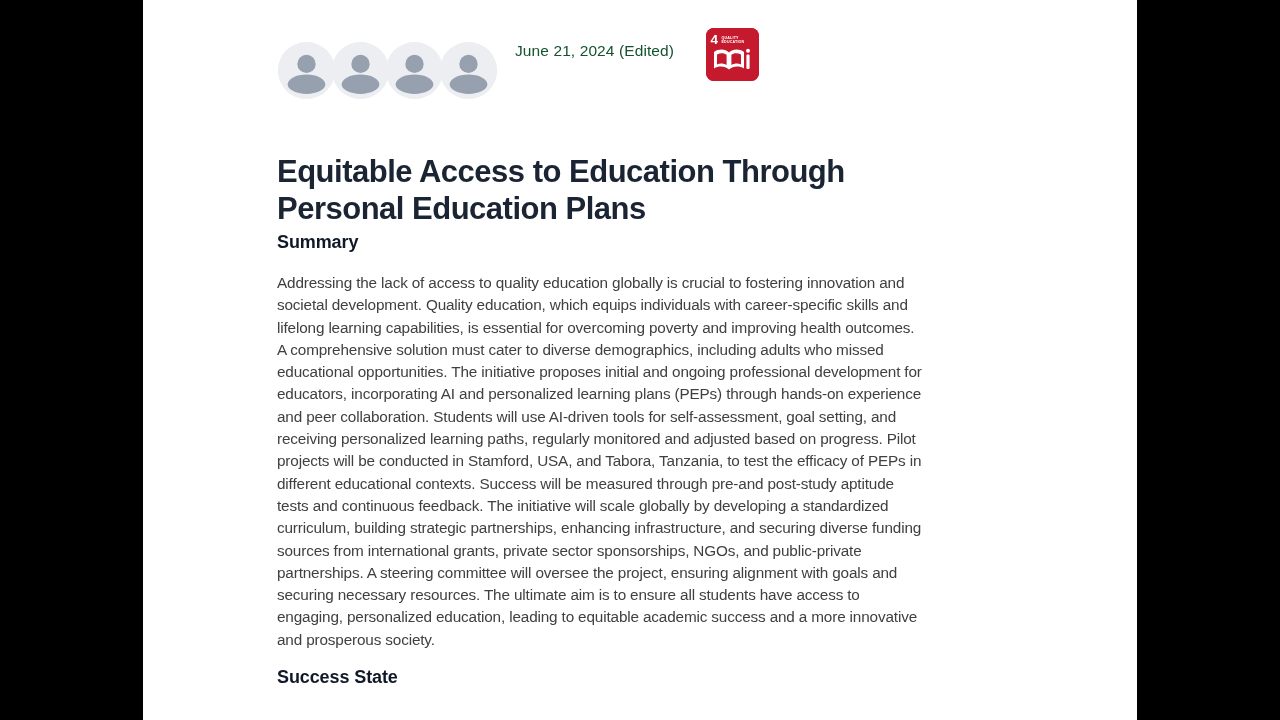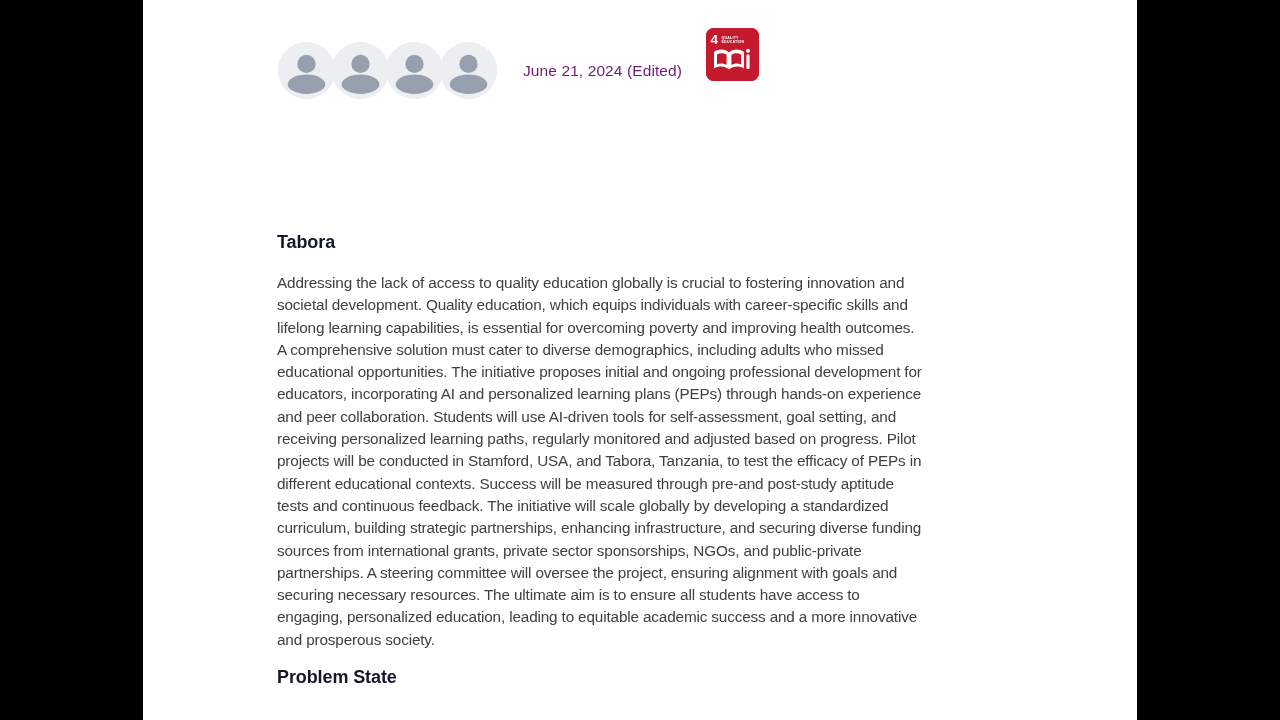--- a/index.html
+++ b/index.html
@@ -30,24 +30,24 @@
   .avatar {
     width: 57px; height: 57px;
     border-radius: 50%;
     overflow: hidden;
     margin-right: -3px;
     background: #eceef2;
   }
   .avatar svg { display: block; width: 100%; height: 100%; }
 
   .post-date {
-    position: absolute; left: 380px; top: 42px; height: 57px;
-    display: flex; align-items: center;
+    position: absolute; left: 372px; top: 42px; height: 57px;
+    display: flex; 
     font-size: 15.5px;
-    color: #701a75;
+    color: #14532d;
     letter-spacing: 0.1px;
   }
 
   .sdg-badge {
     position: absolute; left: 563px; top: 28px;
     width: 53px; height: 53px;
     border-radius: 8px;
     background: #c5192d;
     cursor: pointer;
   }
@@ -138,20 +138,21 @@
         <path d="M11 26.5 C14.5 24.5 18.5 24.8 20.6 26.8 L20.6 37 C17.6 35.2 14 35 11 36.4 Z" fill="#c5192d"></path>
         <path d="M35 26.5 C31.5 24.5 27.5 24.8 25.4 26.8 L25.4 37 C28.4 35.2 32 35 35 36.4 Z" fill="#c5192d"></path>
       </g>
       <g>
         <circle cx="42" cy="22.8" r="2" fill="#ffffff"></circle>
         <rect x="40.4" y="26.5" width="3.2" height="14.5" rx="1.2" fill="#ffffff"></rect>
       </g>
     </svg>
   </div>
 
+  <h1 class="article-title">Equitable Access to Education Through Personal Education Plans</h1>
 
   <div class="text-col">
-    <h2 class="section-heading">Tabora</h2>
+    <h2 class="section-heading">Summary</h2>
     <p class="section-body">Addressing the lack of access to quality education globally is crucial to fostering innovation and societal development. Quality education, which equips individuals with career-specific skills and lifelong learning capabilities, is essential for overcoming poverty and improving health outcomes. A comprehensive solution must cater to diverse demographics, including adults who missed educational opportunities. The initiative proposes initial and ongoing professional development for educators, incorporating AI and personalized learning plans (PEPs) through hands-on experience and peer collaboration. Students will use AI-driven tools for self-assessment, goal setting, and receiving personalized learning paths, regularly monitored and adjusted based on progress. Pilot projects will be conducted in Stamford, USA, and Tabora, Tanzania, to test the efficacy of PEPs in different educational contexts. Success will be measured through pre-and post-study aptitude tests and continuous feedback. The initiative will scale globally by developing a standardized curriculum, building strategic partnerships, enhancing infrastructure, and securing diverse funding sources from international grants, private sector sponsorships, NGOs, and public-private partnerships. A steering committee will oversee the project, ensuring alignment with goals and securing necessary resources. The ultimate aim is to ensure all students have access to engaging, personalized education, leading to equitable academic success and a more innovative and prosperous society.</p>
-    <h2 class="section-heading">Problem State</h2>
+    <h2 class="section-heading">Success State</h2>
   </div>
 
 </div>
 
 </body></html>

